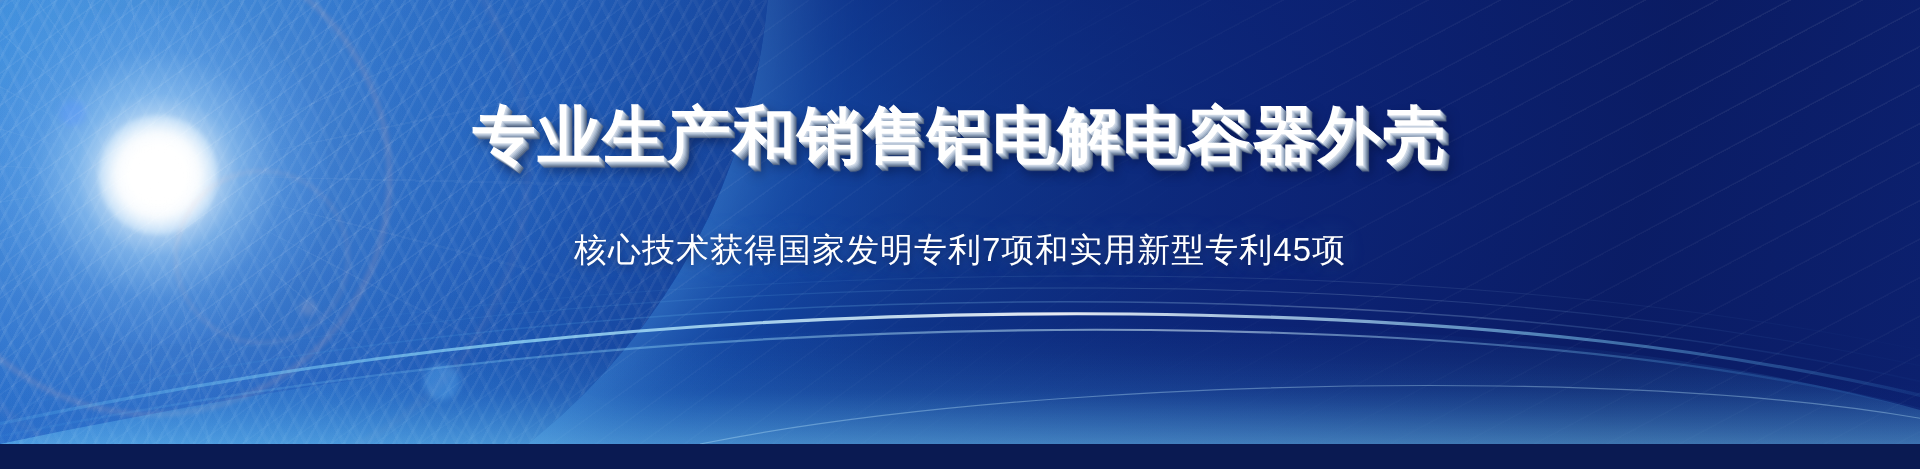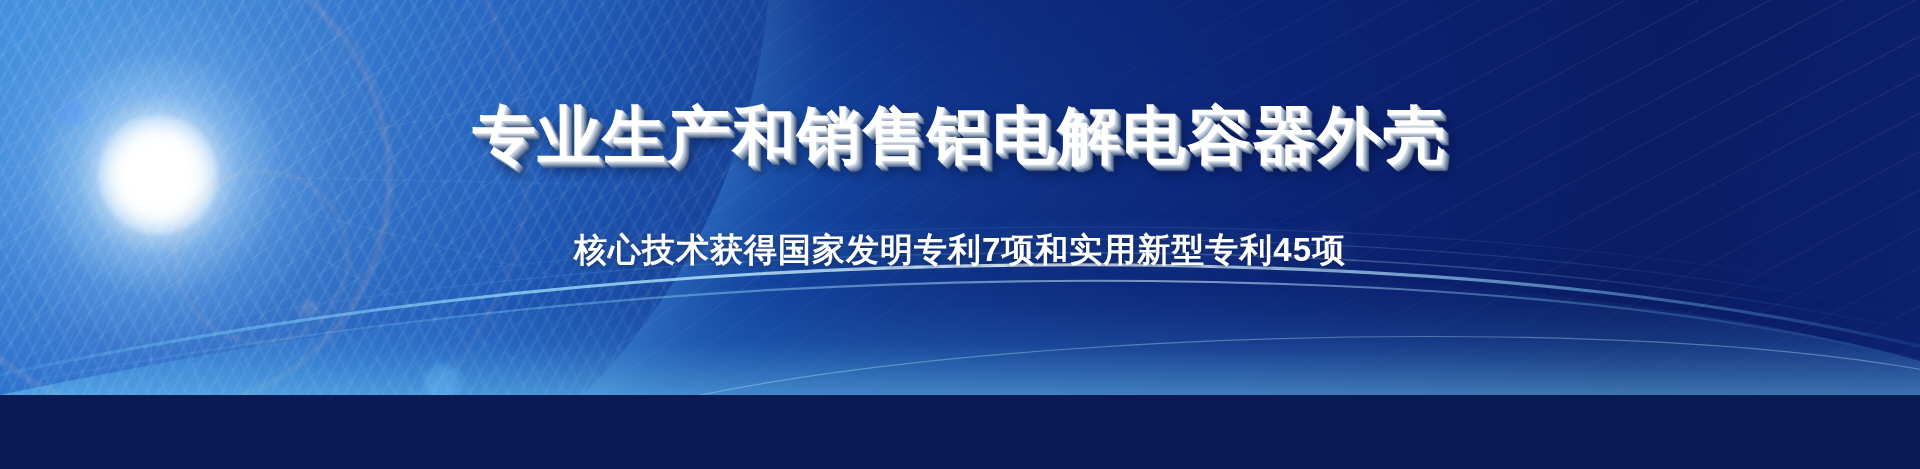--- a/index.html
+++ b/index.html
@@ -7,21 +7,21 @@
     padding: 0;
     background: #0a1a52;
   }
   body {
     font-family: "Liberation Sans", "DejaVu Sans", sans-serif;
   }
 
   .banner {
     position: relative;
     width: 1920px;
-    height: 395px;
+    height: 444px;
     overflow: hidden;
     background: #102a82;
   }
 
   
   .bg-base {
     position: absolute;
     inset: 0;
     background:
       radial-gradient(120% 150% at 12% 46%, #3da8f5 0%, #1f6fd8 18%, #1450b4 36%, #0f3597 54%, #0b2477 72%, #0a1c63 100%);
@@ -224,21 +224,21 @@
        6px 6px 1px #5a6b86,
        7px 8px 12px rgba(4,14,52,0.75);
   }
   .subhead {
     position: absolute;
     top: 228px;
     left: 0;
     width: 100%;
     font-size: 33px;
     line-height: 44px;
-    font-weight: 700;
+    font-weight: 400;
     letter-spacing: 1px;
     color: #ffffff;
     white-space: nowrap;
     text-shadow: 0 2px 8px rgba(4,16,60,0.65), 0 0 22px rgba(110,180,255,0.35);
   }
   .desc {
     position: absolute;
     top: 287px;
     left: 0;
     width: 100%;

